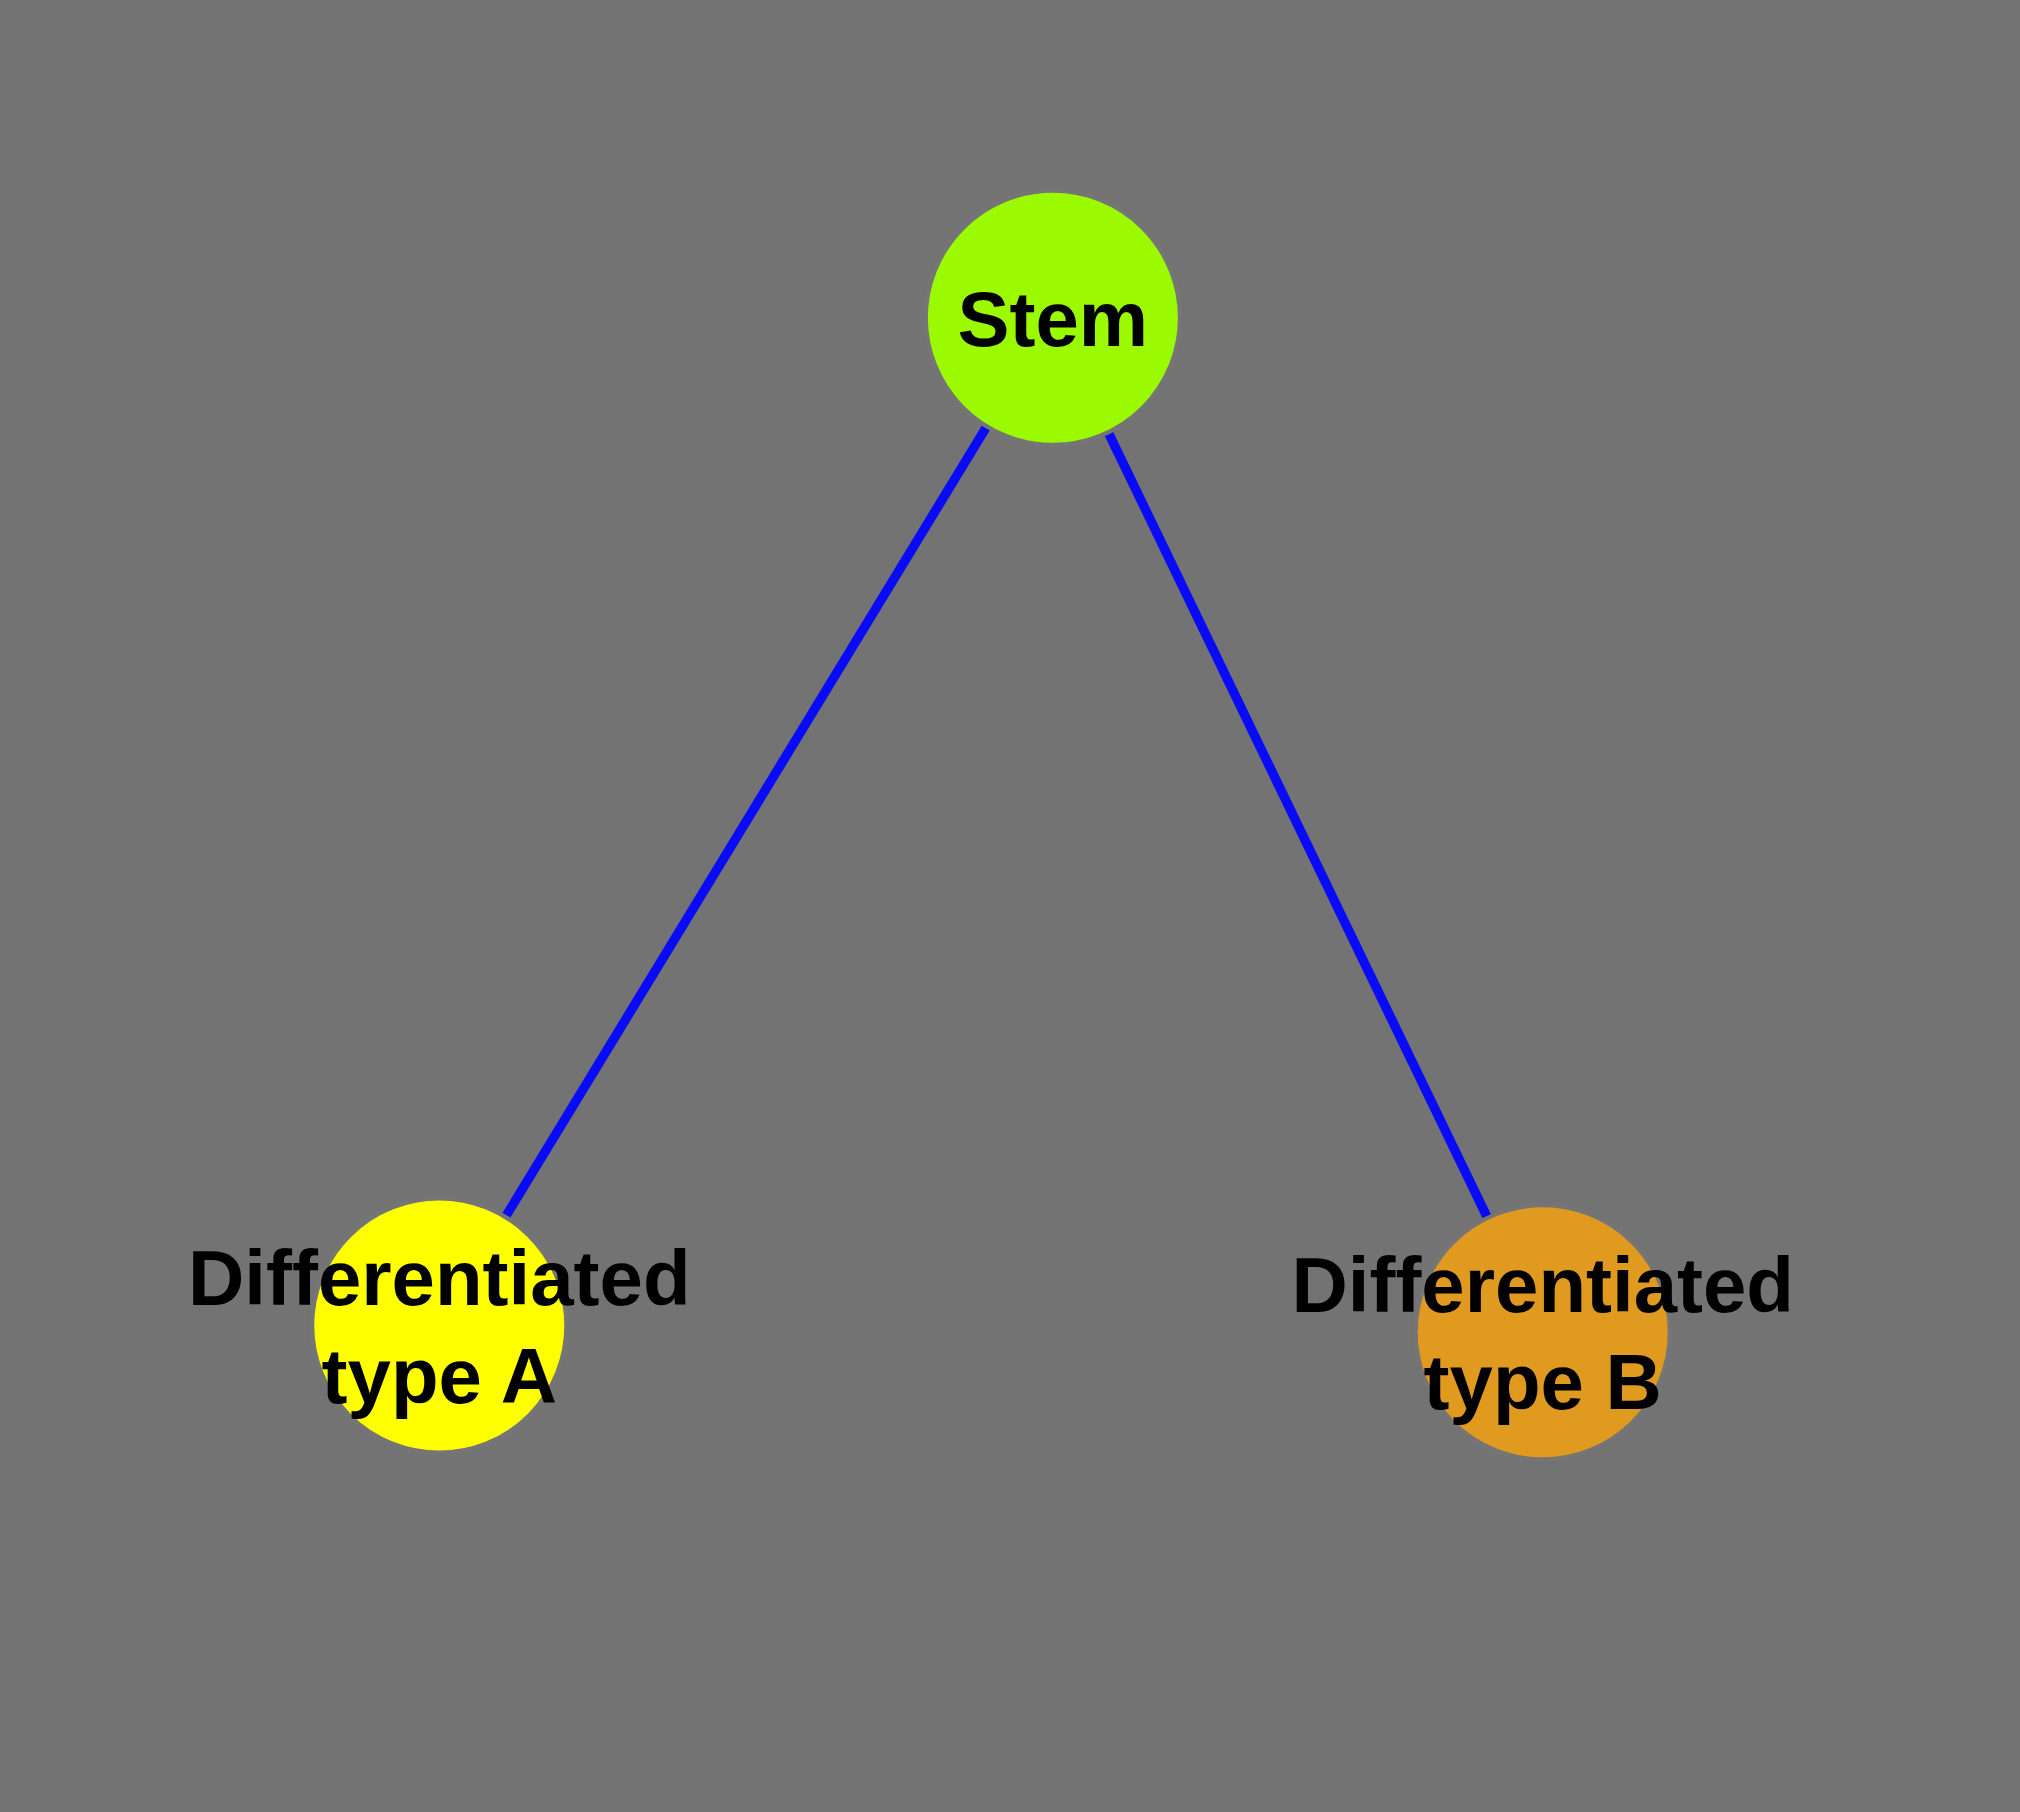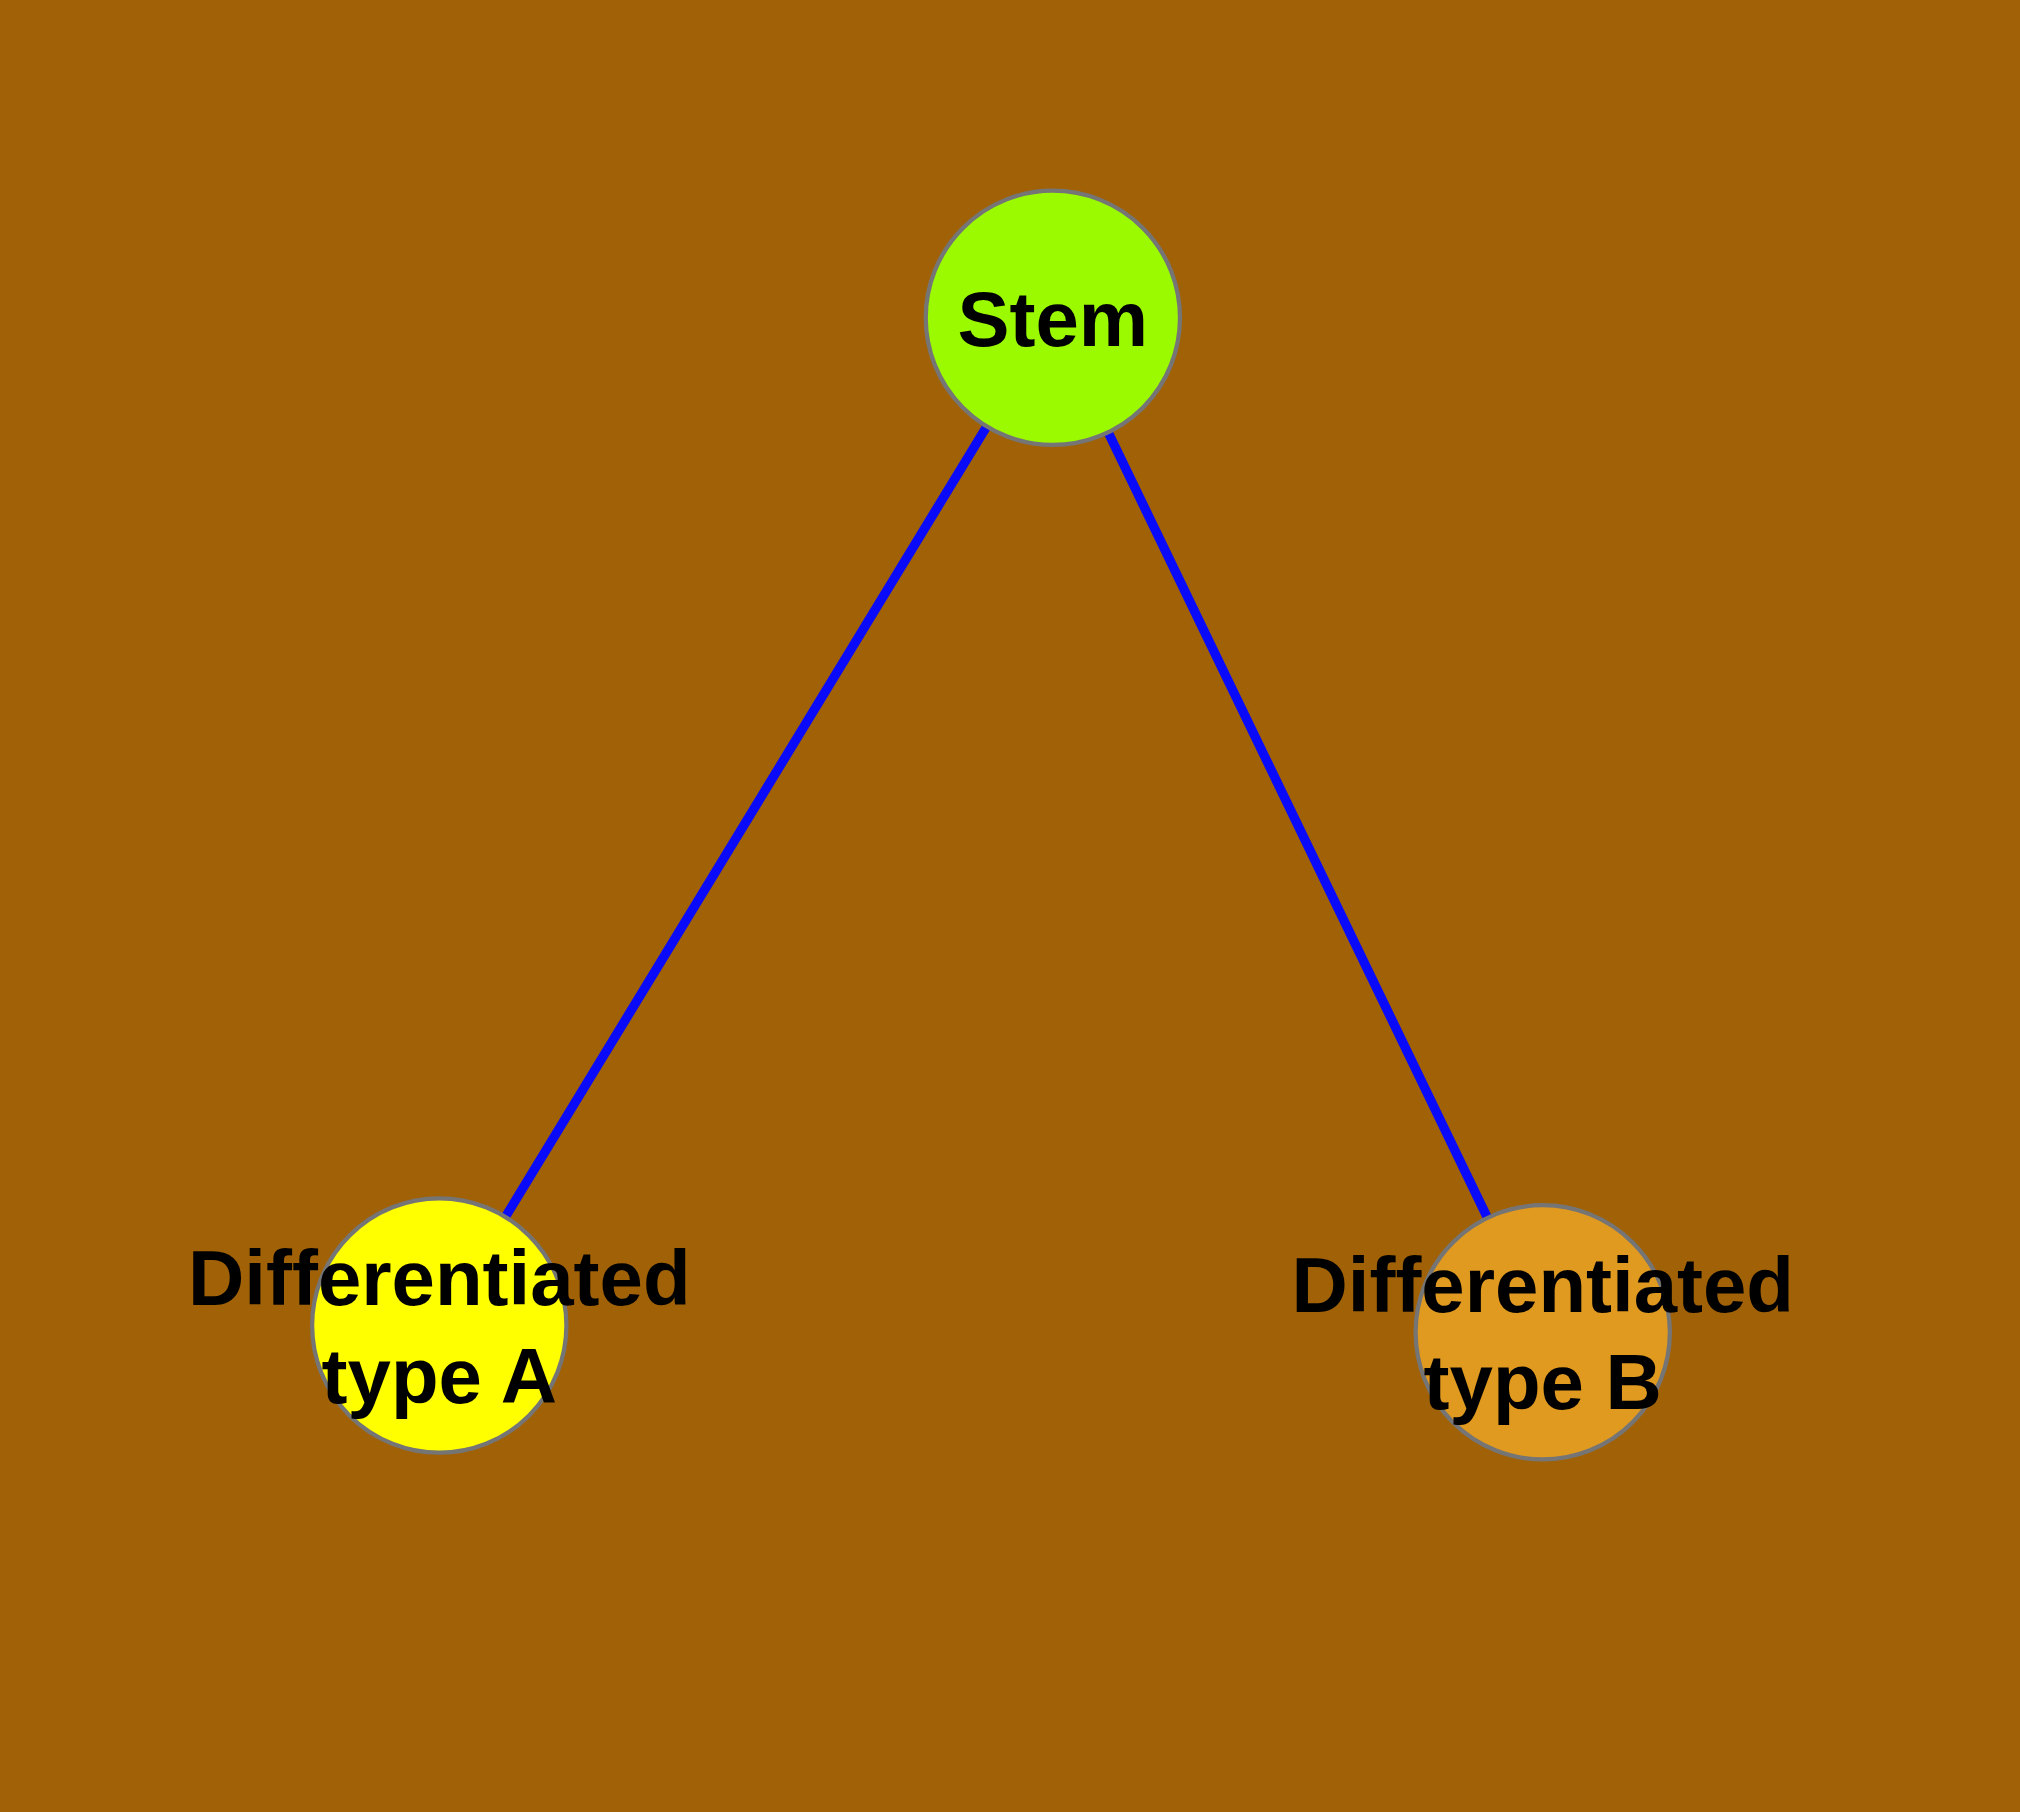--- a/index.html
+++ b/index.html
@@ -23,21 +23,21 @@
     height: 1812px;
   }
   svg.diagram text {
     font-family: "Liberation Sans", "DejaVu Sans", sans-serif;
     font-weight: bold;
   }
 </style>
 </head>
 <body>
 
-<div class="canvas" style="background: #a16207; text-align: right;">
+<div class="canvas" style="background: #737373; text-align: right;">
   <svg class="diagram" id="diagram-svg" viewBox="0 0 2384 2138" xmlns="http://www.w3.org/2000/svg">
     <g id="edges-layer">
         <line x1="1242" y1="375" x2="518" y2="1564" stroke="#0A0AFA" stroke-width="11"></line>
         <line x1="1242" y1="375" x2="1820" y2="1572" stroke="#0A0AFA" stroke-width="11"></line>
       </g>
     <g id="nodes-layer">
         <g>
           <circle cx="1242" cy="375" r="150" fill="#9BFA00" stroke="#757575" stroke-width="5"></circle>
           <text text-anchor="middle" font-size="92" fill="#000000"><tspan x="1242" y="408">Stem</tspan></text>
         </g>

